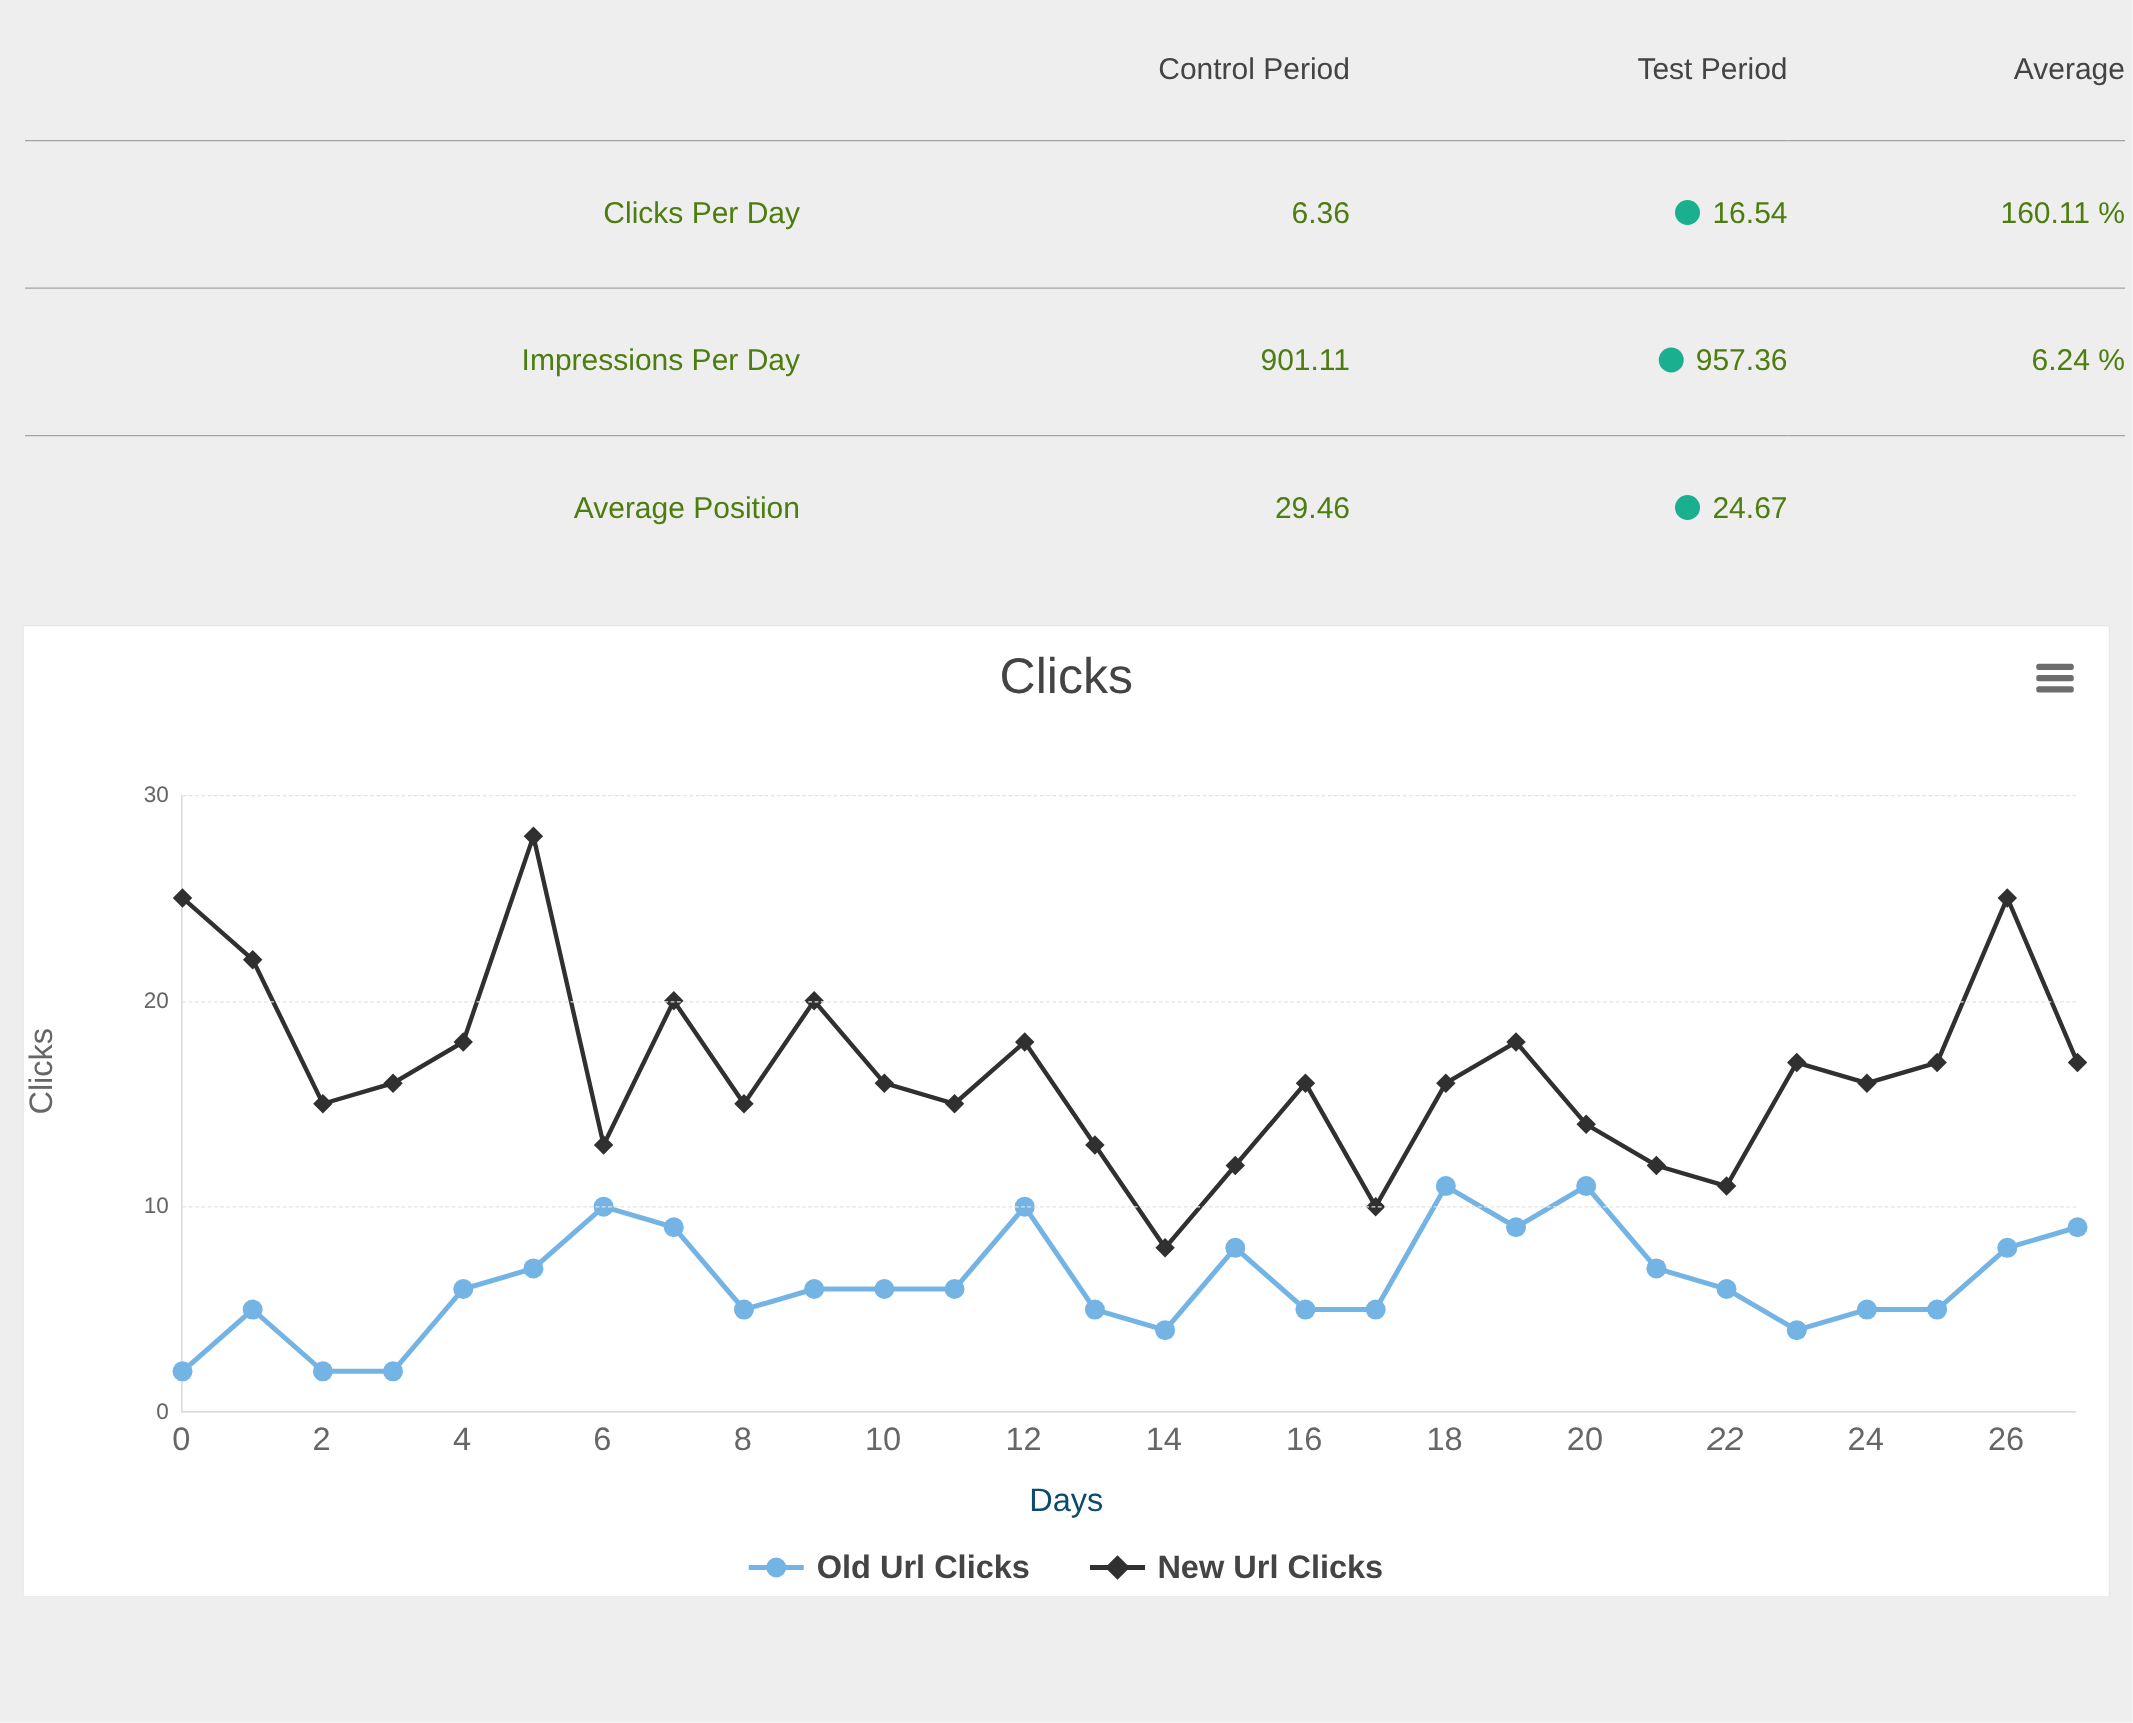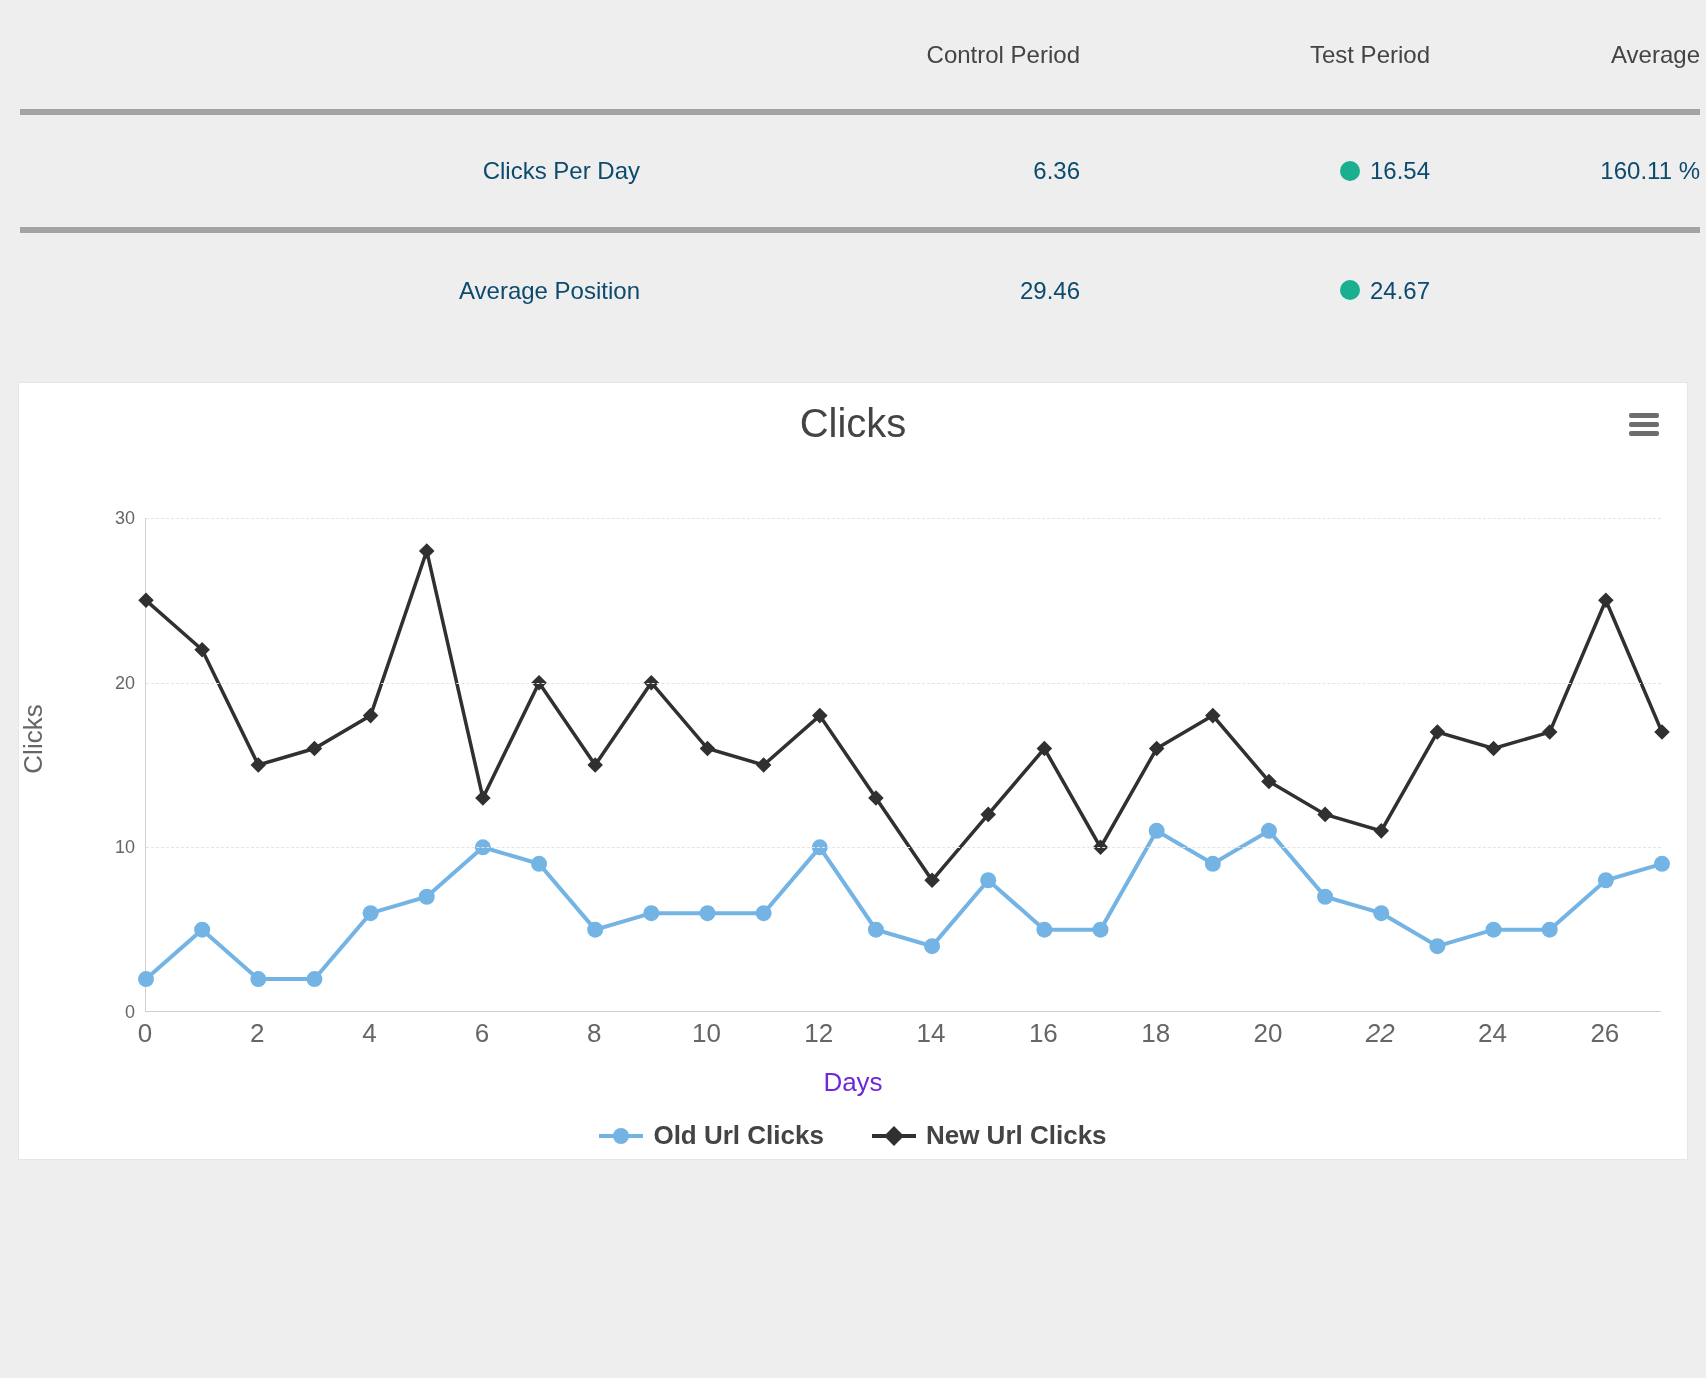--- a/index.html
+++ b/index.html
@@ -23,22 +23,22 @@
     font-weight: 400;
     font-size: 24px;
     vertical-align: middle;
   }
   .metrics-table th {
     height: 112px;
     color: #444;
   }
   .metrics-table td {
     height: 118px;
-    border-top: 6px solid #a3a3a3;
-    color: #0c4a6e;
+    border-top: 1px solid #a3a3a3;
+    color: #4d7c0f;
   }
   .metrics-table .col-metric { width: 620px; padding-left: 4px;}
   .metrics-table .col-control { width: 440px; }
   .metrics-table .col-test   { width: 350px; }
   .metrics-table .col-change { width: 270px; }
   .status-dot {
     display: inline-block;
     width: 20px;
     height: 20px;
     border-radius: 50%;
@@ -113,21 +113,21 @@
     left: 14px;
     top: 50%;
     transform: translate(-50%, -50%) rotate(-90deg);
     font-size: 26px;
     color: #666;
     transform-origin: center;
   }
   .x-axis-label {
     text-align: center;
     font-size: 26px;
-    color: #6d28d9;
+    color: #0c4a6e;
     margin-top: 36px;
   }
   svg.plot-svg {
     position: absolute;
     left: 0; top: 0;
     width: 100%; height: 100%;
     overflow: visible;
   }
   .legend {
     text-align: center;
@@ -181,20 +181,26 @@
         <th class="col-test">Test Period</th>
         <th class="col-change">Average</th>
       </tr>
     </thead>
     <tbody id="metrics-body">
         <tr>
           <td class="col-metric">Clicks Per Day</td>
           <td class="col-control">6.36</td>
           <td class="col-test"><span class="status-dot"></span><span>16.54</span></td>
           <td class="col-change">160.11 %</td>
+        </tr>
+        <tr>
+          <td class="col-metric">Impressions Per Day</td>
+          <td class="col-control">901.11</td>
+          <td class="col-test"><span class="status-dot"></span><span>957.36</span></td>
+          <td class="col-change">6.24 %</td>
         </tr>
         <tr>
           <td class="col-metric">Average Position</td>
           <td class="col-control">29.46</td>
           <td class="col-test"><span class="status-dot"></span><span>24.67</span></td>
           <td class="col-change"></td>
         </tr>
       </tbody>
   </table>
 

